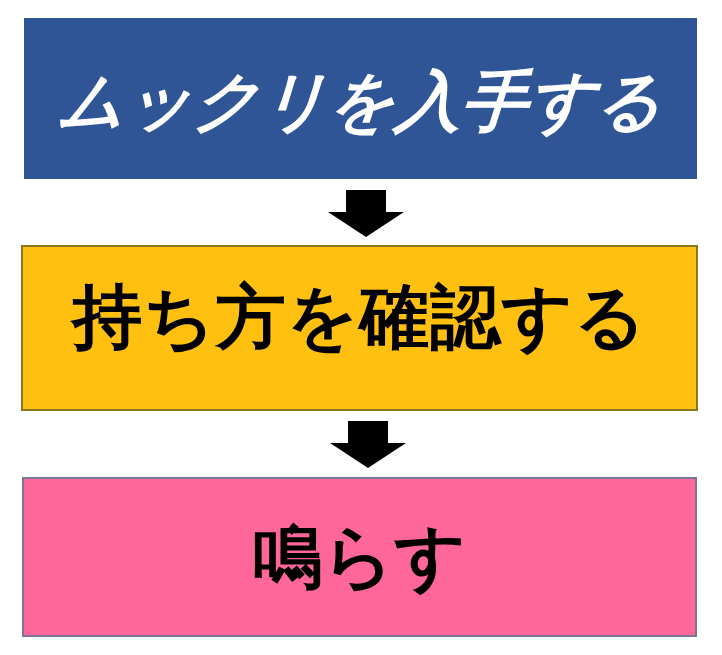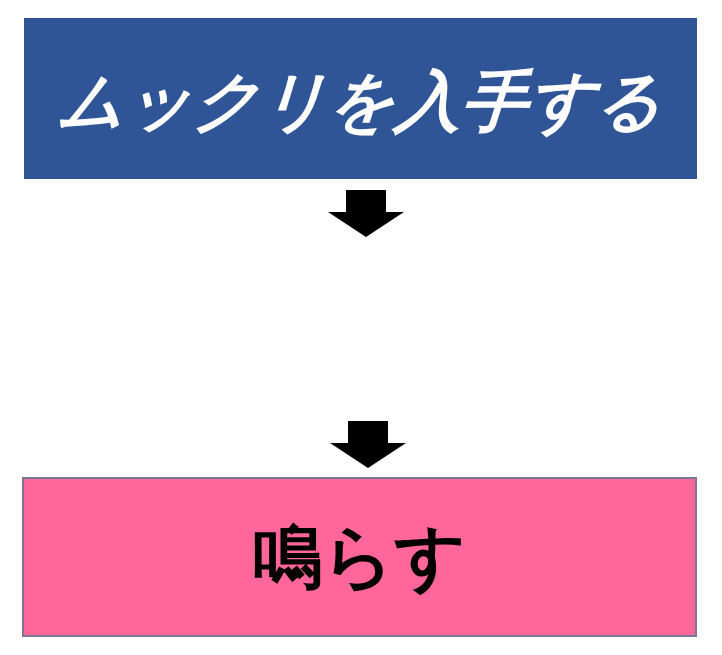--- a/index.html
+++ b/index.html
@@ -77,20 +77,23 @@
 <div class="canvas">
 
   <div class="step step-obtain">
     <span class="step-label">ムックリを入手する</span>
   </div>
 
   <svg class="arrow arrow-1" viewBox="0 0 76 47" aria-hidden="true">
     <polygon points="18,0 58,0 58,22 76,22 38,47 0,22 18,22"></polygon>
   </svg>
 
+  <div class="step step-hold">
+    <span class="step-label">持ち方を確認する</span>
+  </div>
 
   <svg class="arrow arrow-2" viewBox="0 0 76 47" aria-hidden="true">
     <polygon points="18,0 58,0 58,22 76,22 38,47 0,22 18,22"></polygon>
   </svg>
 
   <div class="step step-sound">
     <span class="step-label">鳴らす</span>
   </div>
 
 </div>

